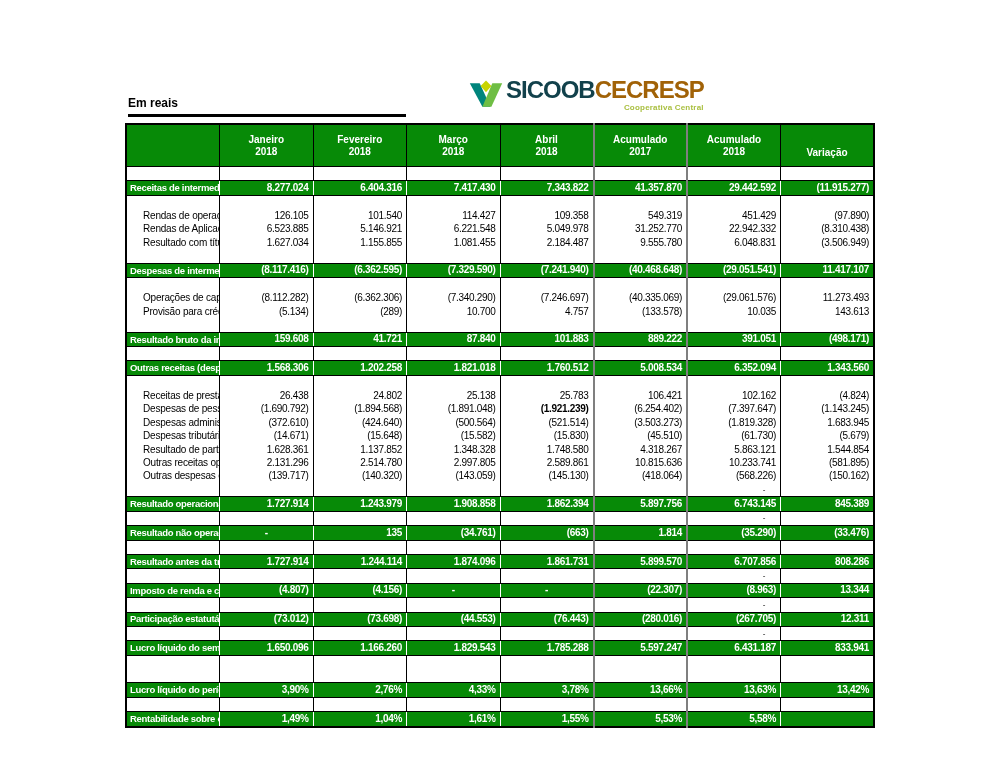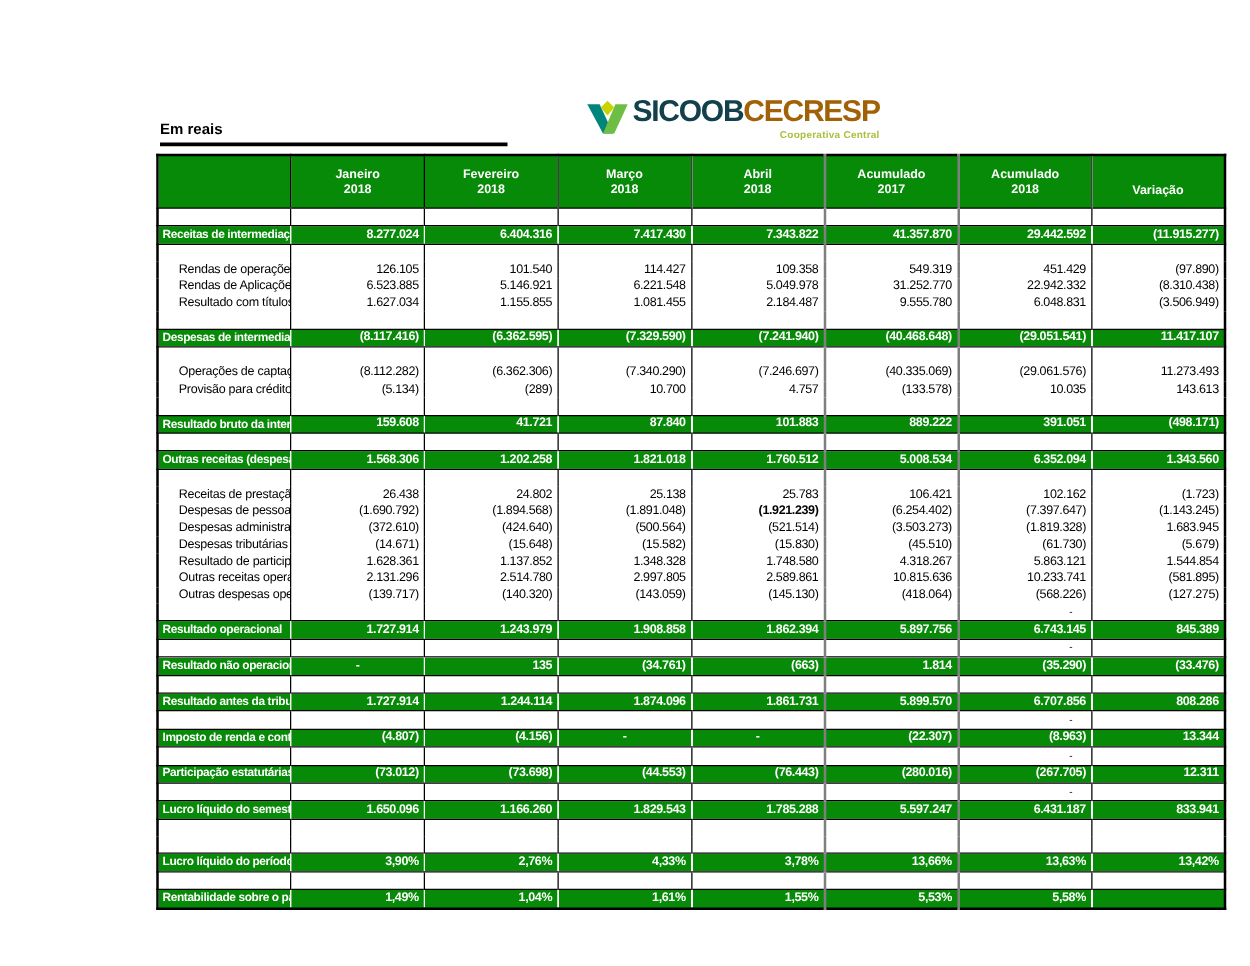--- a/index.html
+++ b/index.html
@@ -20,21 +20,21 @@
   .logo-mark { width:36px; height:32px; margin-right:2px; }
   .logo-textcol { display:flex; flex-direction:column; }
   .logo-row { display:flex; line-height:1; }
   .brand { font-size:24px; font-weight:800; letter-spacing:-1px; }
   .brand-primary { color:#12414B; }
   .brand-secondary { color:#a16207; }
   .tagline { text-align:right; font-size:8px; font-weight:bold; color:#A9BF3F; margin-top:1px; letter-spacing:0.2px; }
 
   
   table.report {
-    position:absolute; left:125px; top:123px; width:856px;
+    position:absolute; left:125px; top:123px; width:750px;
     border-collapse:collapse; border:2px solid #000; table-layout:fixed;
   }
   th, td {
     padding:0; margin:0; font-size:10px; line-height:1;
     height:13.4px; overflow:hidden; white-space:nowrap;
   }
   thead th {
     background:#078A07; color:#fff; font-weight:bold; height:30px;
     border-left:1px solid #000; border-bottom:1px solid #000; vertical-align:middle;
   }
@@ -272,21 +272,21 @@
         <td class="vc c6"></td>
       </tr>
       <tr class="item">
         <td class="label">Receitas de prestação de serviços</td>
         <td class="vc c0">26.438</td>
         <td class="vc c1">24.802</td>
         <td class="vc c2">25.138</td>
         <td class="vc c3">25.783</td>
         <td class="vc c4">106.421</td>
         <td class="vc c5">102.162</td>
-        <td class="vc c6">(1.723)</td>
+        <td class="vc c6">(4.824)</td>
       </tr>
       <tr class="item">
         <td class="label">Despesas de pessoal</td>
         <td class="vc c0">(1.690.792)</td>
         <td class="vc c1">(1.894.568)</td>
         <td class="vc c2">(1.891.048)</td>
         <td class="vc c3 strong">(1.921.239)</td>
         <td class="vc c4">(6.254.402)</td>
         <td class="vc c5">(7.397.647)</td>
         <td class="vc c6">(1.143.245)</td>
@@ -332,21 +332,21 @@
         <td class="vc c6">(581.895)</td>
       </tr>
       <tr class="item">
         <td class="label">Outras despesas operacionais</td>
         <td class="vc c0">(139.717)</td>
         <td class="vc c1">(140.320)</td>
         <td class="vc c2">(143.059)</td>
         <td class="vc c3">(145.130)</td>
         <td class="vc c4">(418.064)</td>
         <td class="vc c5">(568.226)</td>
-        <td class="vc c6">(127.275)</td>
+        <td class="vc c6">(150.162)</td>
       </tr>
       <tr class="spacer">
         <td class="label"></td>
         <td class="vc c0"></td>
         <td class="vc c1"></td>
         <td class="vc c2"></td>
         <td class="vc c3"></td>
         <td class="vc c4"></td>
         <td class="vc c5 sdash">-</td>
         <td class="vc c6"></td>

